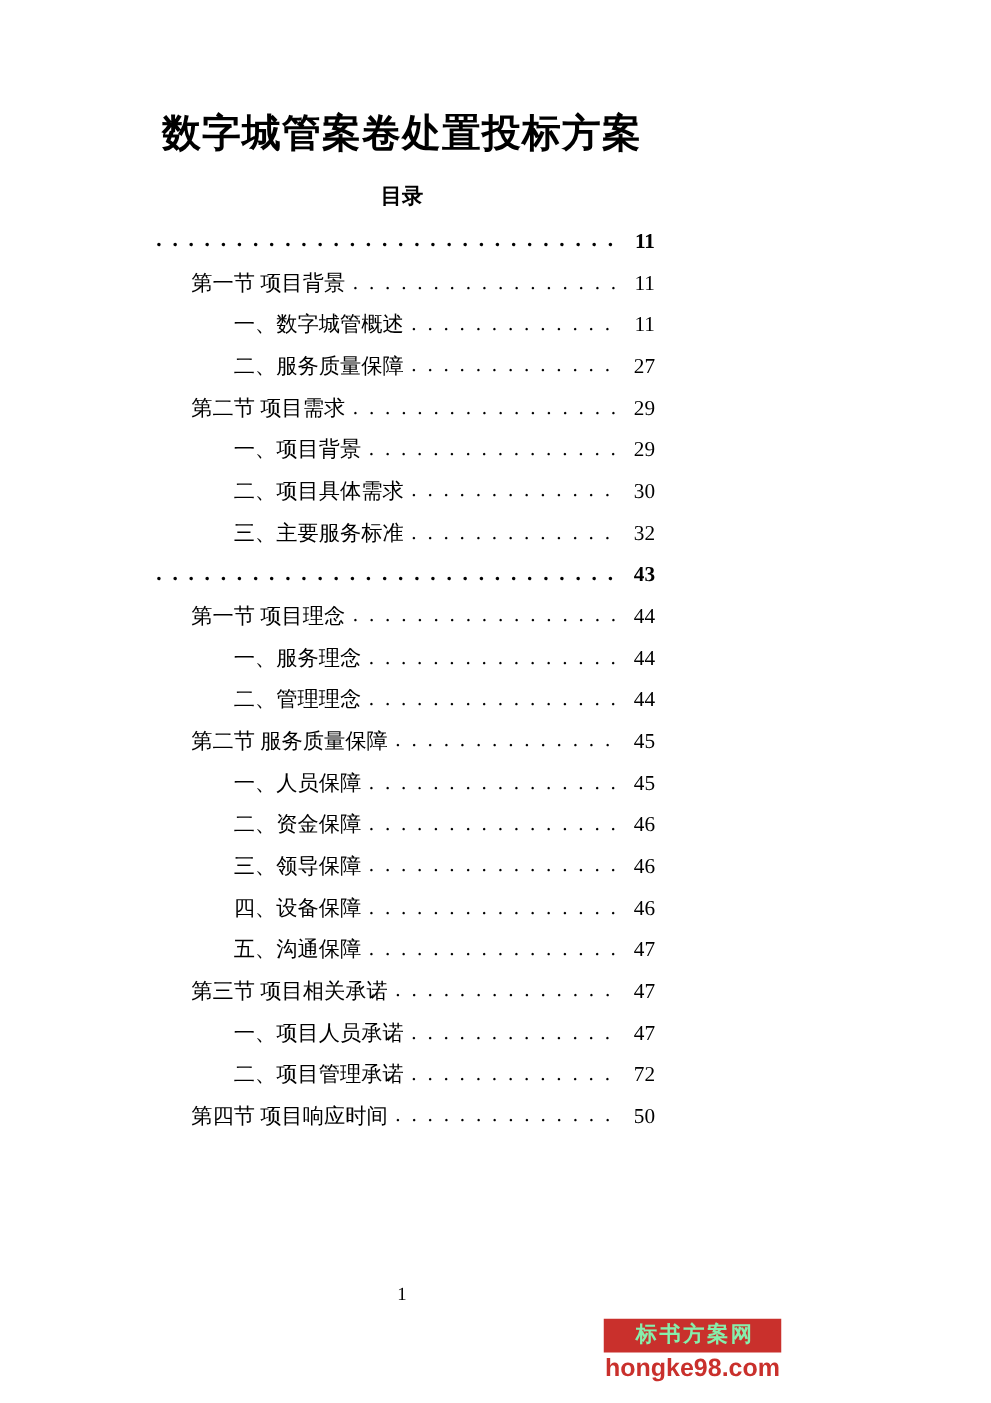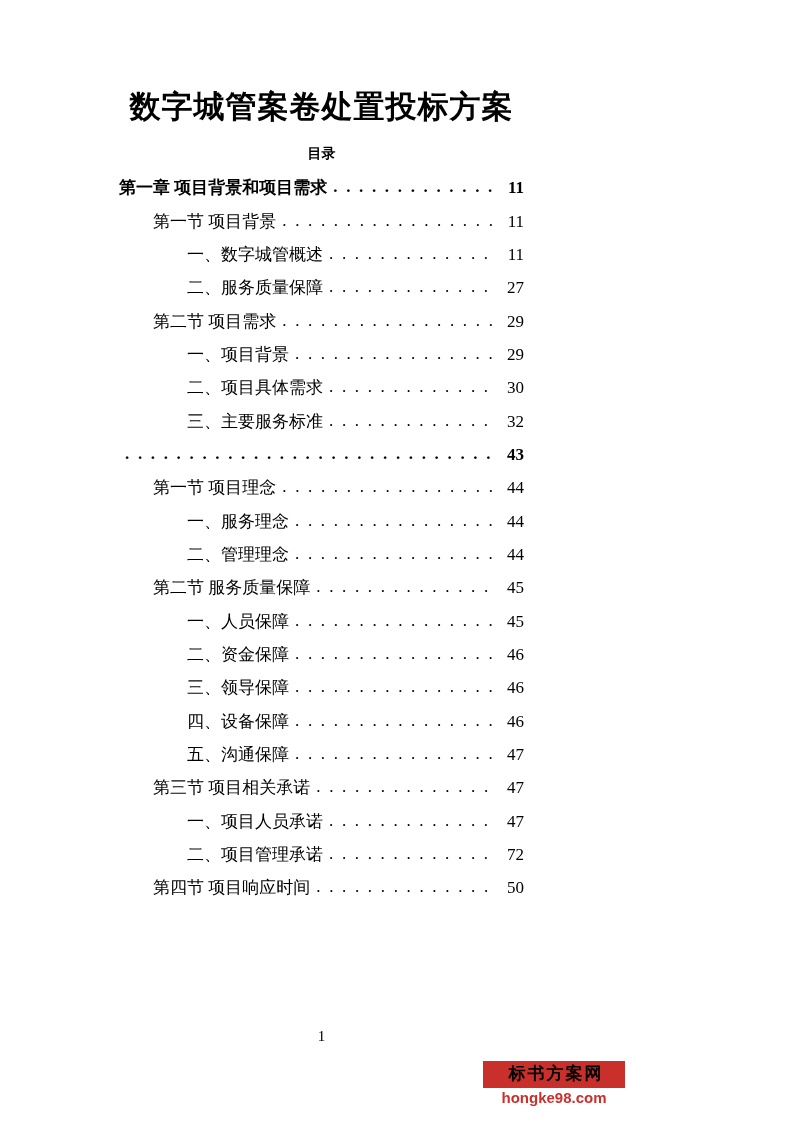--- a/index.html
+++ b/index.html
@@ -27,21 +27,21 @@
     font-size: 31px;
     font-weight: bold;
     letter-spacing: 1px;
     margin: 0;
     padding-top: 88px;
     line-height: 1.2;
     font-family: "Liberation Sans", "DejaVu Sans", sans-serif;
   }
   .toc-heading {
     text-align: center;
-    font-size: 14px;
+    font-size: 17px;
     font-weight: bold;
     margin: 0;
     padding-top: 20px;
     padding-bottom: 8px;
     font-family: "Liberation Sans", "DejaVu Sans", sans-serif;
   }
   .toc {
     margin: 0;
     padding: 0 119px 0 119px;
   }
@@ -94,49 +94,48 @@
   .watermark {
     position: absolute;
     right: 18px;
     bottom: 14px;
     width: 142px;
     text-align: center;
     font-family: "Liberation Sans", "DejaVu Sans", sans-serif;
   }
   .watermark .wm-top {
     background: #c9302c;
-    color: #000000;
+    color: #86efac;
     font-size: 17px;
     font-weight: bold;
     letter-spacing: 2px;
     padding: 3px 0 4px 4px;
     line-height: 1.2;
   }
   .watermark .wm-bottom {
     color: #c9302c;
-    font-size: 15px;
+    font-size: 20px;
     font-weight: bold;
     letter-spacing: 0px;
     line-height: 1.25;
     padding-top: 1px;
   }
 </style>
 </head>
 <body>
 
 <div class="page">
 
   <h1 class="doc-title">数字城管案卷处置投标方案</h1>
 
   <div class="toc-heading">目录</div>
 
   <div class="toc">
 
     <div class="toc-row level-1">
-      <span class="label">第一章  项目背景和项目需求</span>
       <span class="dots">. . . . . . . . . . . . . . . . . . . . . . . . . . . . . . . . . . . . . . . . . . . . . . . . . . . .</span>
       <span class="page-num">11</span>
     </div>
 
     <div class="toc-row level-2">
       <span class="label">第一节  项目背景</span>
       <span class="dots">. . . . . . . . . . . . . . . . . . . . . . . . . . . . . . . . . . . . . . . . . . . . . . . . . . . .</span>
       <span class="page-num">11</span>
     </div>
 

